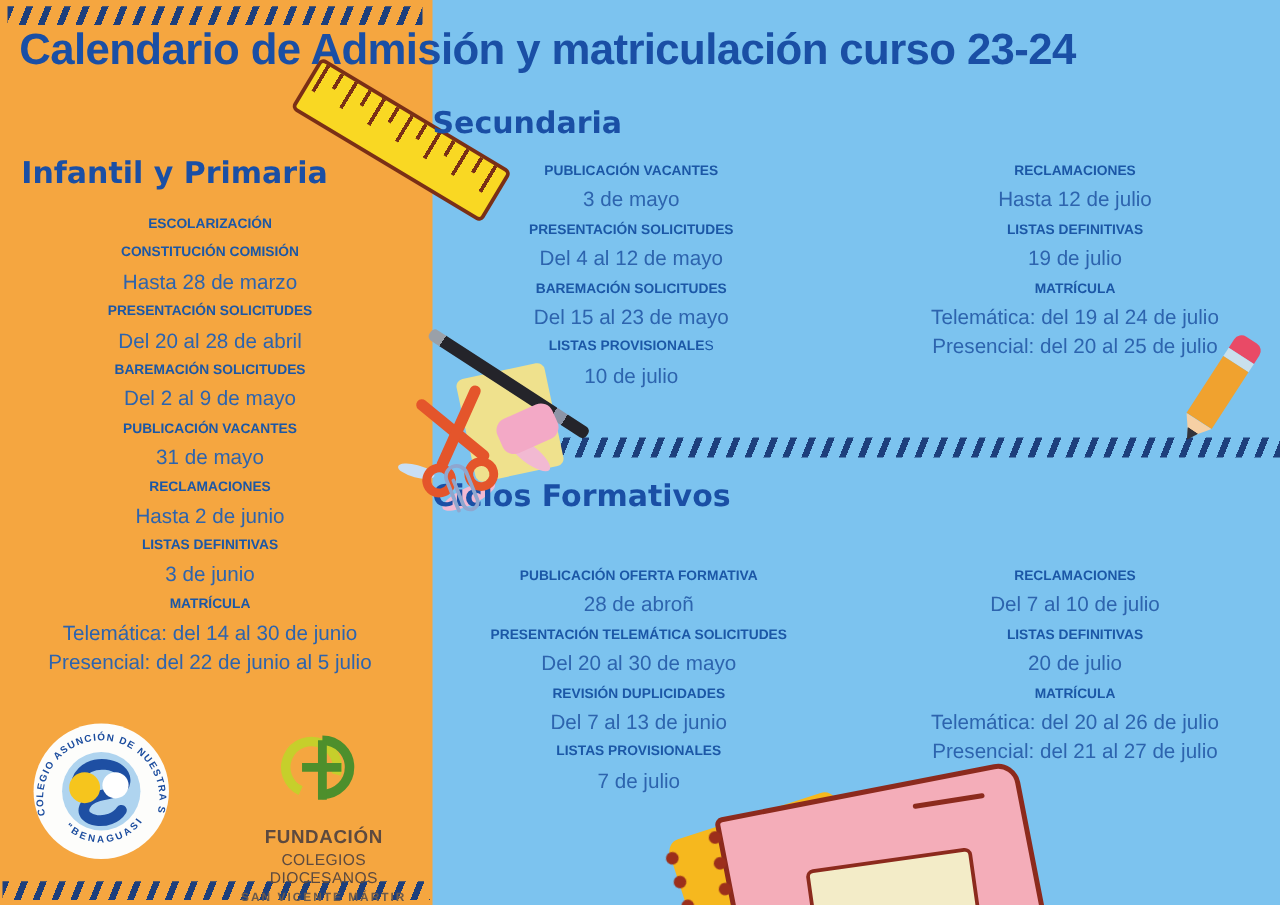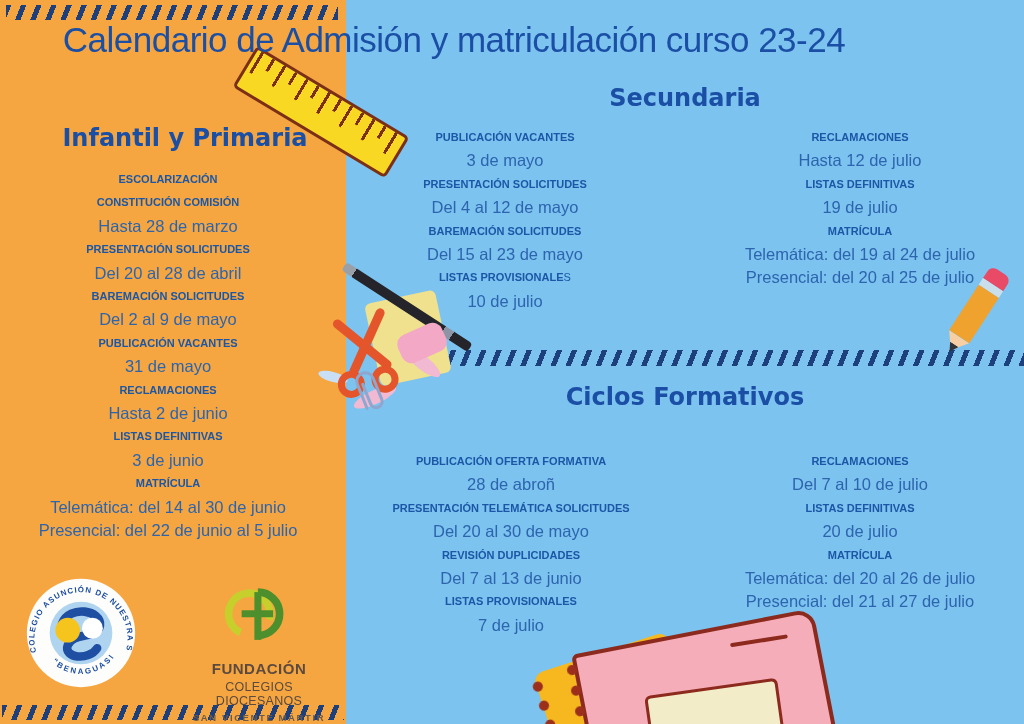--- a/index.html
+++ b/index.html
@@ -10,24 +10,24 @@
   }
   .orange-panel{position:absolute;left:0;top:0;width:346px;height:724px;background:#F5A640;}
   .hatch{position:absolute;background-image:repeating-linear-gradient(112deg,#1D3F7C 0 5px,transparent 5px 14px);}
   .top-hatch{left:6px;top:5px;width:332px;height:15px;}
   .mid-hatch{left:436px;top:350px;width:588px;height:16px;z-index:1;}
   .bottom-hatch{left:2px;top:705px;width:342px;height:15px;}
 
   h1,h2{margin:0;padding:0;}
   .title{
     position:absolute;left:0;top:20px;width:876px;text-align:center;
-    font-size:35px;font-weight:normal;color:#1A4FA5;letter-spacing:-0.5px;z-index:3;padding-left:16px;
+    font-size:35px;font-weight:bold;color:#1A4FA5;letter-spacing:-0.5px;z-index:3;
   }
   .section-heading{
-    position:absolute;text-align:center;font-weight:bold;color:#1A4FA5;
+    position:absolute;font-weight:bold;color:#1A4FA5;
     font-family:"DejaVu Sans",sans-serif;font-size:24px;z-index:3;
   }
   #infantil-heading{left:17px;top:124px;width:336px;}
   #secundaria-heading{left:346px;top:84px;width:678px;}
   #ciclos-heading{left:346px;top:383px;width:678px;}
 
   .entries{position:absolute;text-align:center;z-index:3;}
   #infantil-entries{left:0;top:168px;width:336px;}
   #sec-col-a{left:352px;top:126px;width:306px;}
   #sec-col-b{left:700px;top:126px;width:320px;}

